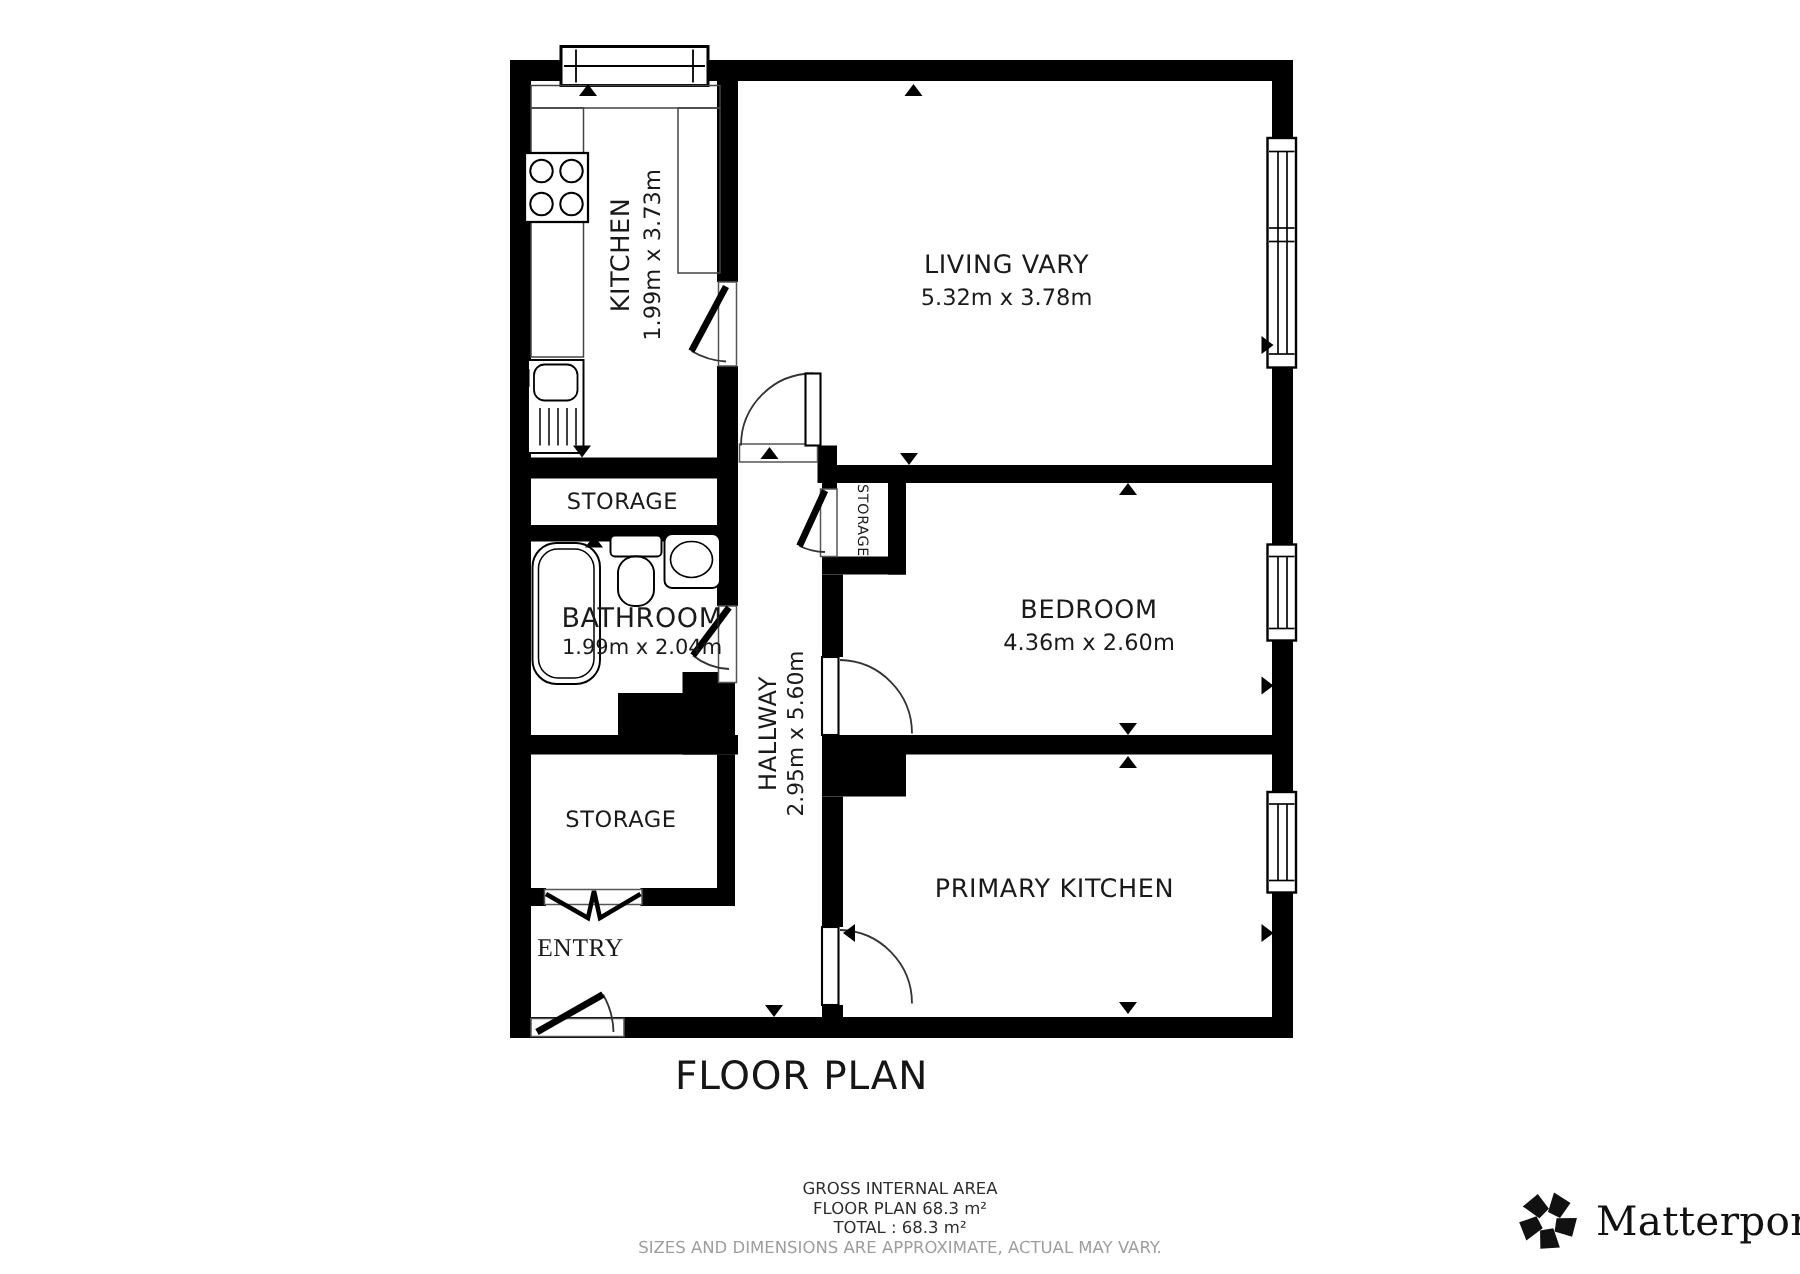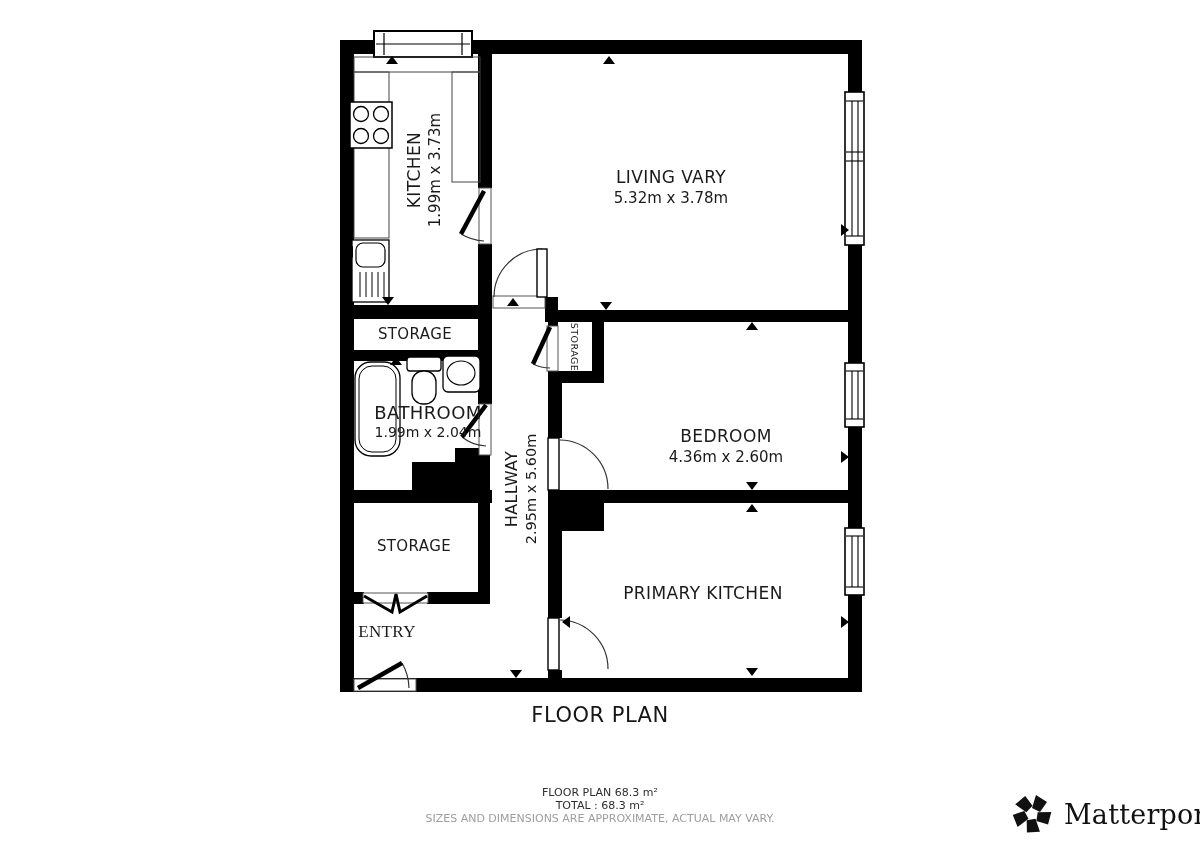--- a/index.html
+++ b/index.html
@@ -12,22 +12,22 @@
   .room-label .nm{display:block;font-size:17px;letter-spacing:.4px;white-space:nowrap;}
   .room-label .dm{display:block;font-size:15px;margin-top:2px;white-space:nowrap;}
   .rot-ccw{transform:rotate(-90deg);transform-origin:center center;}
   .rot-cw{transform:rotate(90deg);transform-origin:center center;}
   .small .nm{font-size:18px;}
   .small .dm{font-size:14px;margin-top:1px;}
   .mid .nm{font-size:15px;}
   .hall .nm{font-size:16px;}
   .hall .dm{font-size:14.5px;}
   .tiny .nm{font-size:9.5px;letter-spacing:.5px;}
-  #plan-title{position:absolute;left:450px;top:703px;width:300px;text-align:center;
-    font-size:21px;letter-spacing:.5px;color:#161616;}
+  #plan-title{position:absolute;left:450px;top:703px;width:300px;text-align:left;
+    font-size:26px;letter-spacing:.5px;color:#161616;}
   #footer{position:absolute;left:300px;top:786px;width:600px;text-align:center;
     font-size:11px;line-height:13px;color:#2e2e2e;}
   #footer .dim{color:#9e9e9e;}
   #brand{position:absolute;left:1008px;top:790px;display:flex;align-items:center;}
   #brand-text{font-family:"DejaVu Serif","Liberation Serif",serif;font-size:27px;color:#111;
     margin-left:8px;letter-spacing:.2px;}
 </style>
 </head>
 <body>
 
@@ -212,21 +212,21 @@
   <div class="room-label rot-ccw" style="left:354px;top:150px;width:140px;height:40px;">
     <span class="nm">KITCHEN</span>
     <span class="dm">1.99m x 3.73m</span>
   </div>
 
   <div class="room-label" style="left:561px;top:167px;width:220px;">
     <span class="nm">LIVING VARY</span>
     <span class="dm">5.32m x 3.78m</span>
   </div>
 
-  <div class="room-label" style="left:616px;top:397px;width:220px;margin-top:29px;">
+  <div class="room-label" style="left:616px;top:397px;width:220px;">
     <span class="nm">BEDROOM</span>
     <span class="dm">4.36m x 2.60m</span>
   </div>
 
   <div class="room-label" style="left:573px;top:583px;width:260px;">
     <span class="nm">PRIMARY KITCHEN</span>
   </div>
 
   <div class="room-label small" style="left:358px;top:402px;width:140px;">
     <span class="nm">BATHROOM</span>
@@ -250,20 +250,21 @@
     <span class="nm">STORAGE</span>
   </div>
 
   <div class="room-label" style="left:327px;top:622px;width:120px;font-family:Liberation Serif, serif;">
     <span class="nm">ENTRY</span>
   </div>
 
   <div id="plan-title">FLOOR PLAN</div>
 
   <div id="footer">
+    <div>GROSS INTERNAL AREA</div>
     <div>FLOOR PLAN 68.3 m²</div>
     <div>TOTAL :  68.3 m²</div>
     <div class="dim">SIZES AND DIMENSIONS ARE APPROXIMATE, ACTUAL MAY VARY.</div>
   </div>
 
   <div id="brand">
     <svg width="48" height="48" viewBox="-24 -24 48 48">
       <g fill="#111">
         <path d="M0,-6 L4,-19 L15,-12 L8,-2 Z"></path>
         <path d="M0,-6 L4,-19 L15,-12 L8,-2 Z" transform="rotate(72)"></path>

